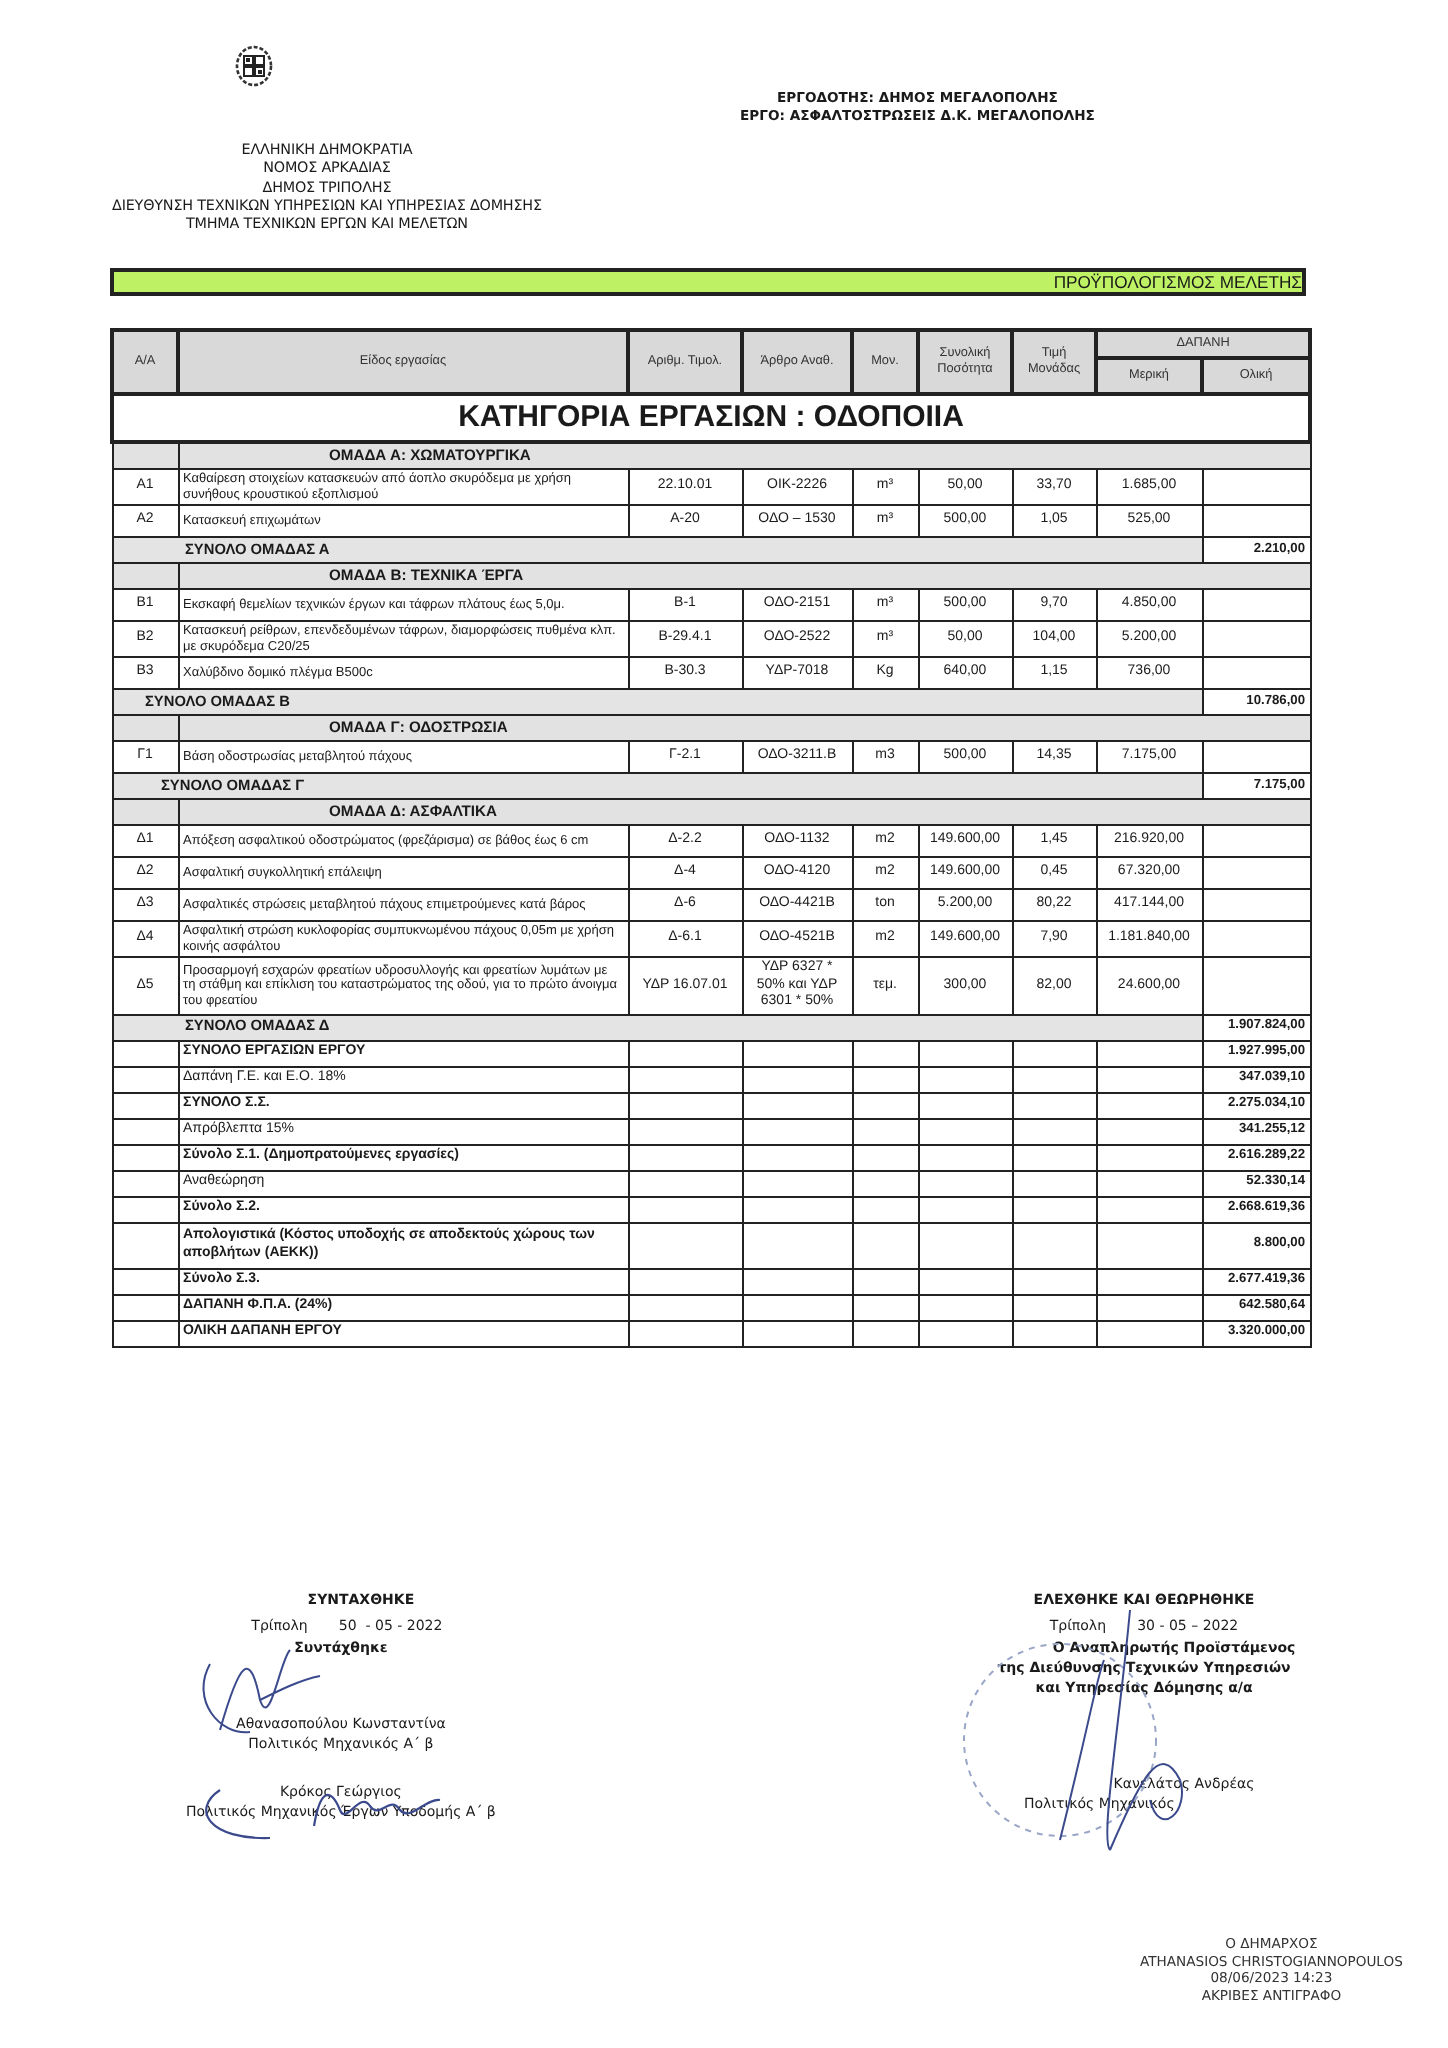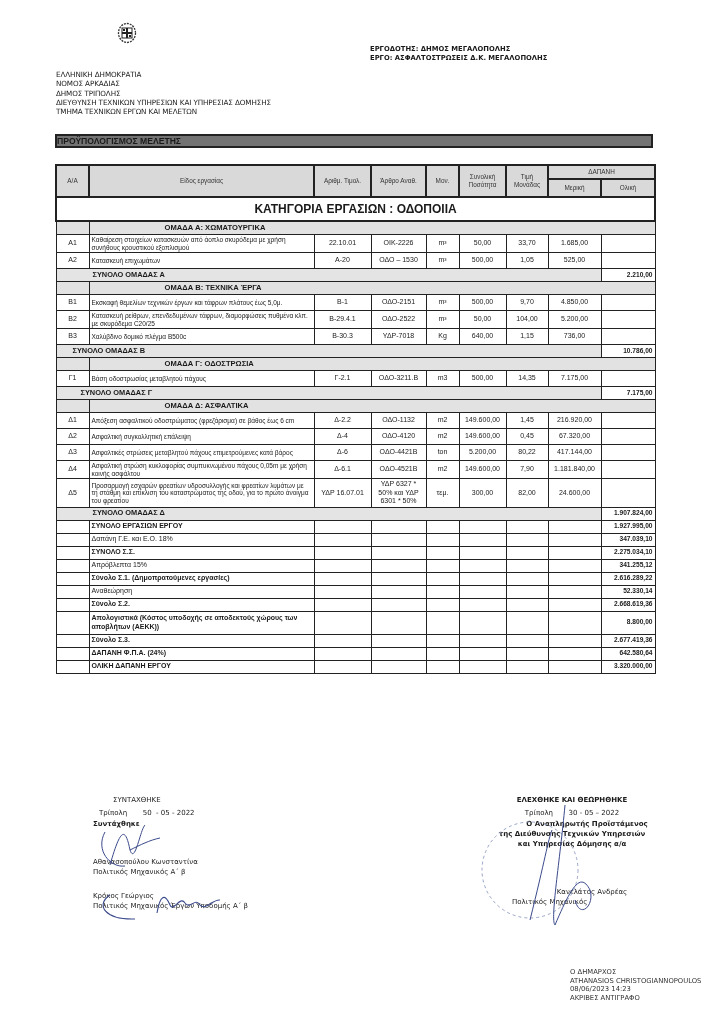--- a/index.html
+++ b/index.html
@@ -1,34 +1,34 @@
 <!DOCTYPE html>
 <html><head>
 <meta charset="utf-8">
 <style>
   html, body { margin:0; padding:0; background:#ffffff; }
   body { width:724px; height:1024px; position:relative; overflow:hidden; font-family:"Liberation Sans", sans-serif; color:#1a1a1a; }
-  .abs { position:absolute; }
+  .abs { position:absolute;text-align:center; }
   .emblem { left:117px; top:22px; width:20px; height:22px; }
   .hdr-left { left:56px; top:70px; font-size:7.2px; line-height:9.3px; font-family:"DejaVu Sans", sans-serif; letter-spacing:-0.1px; }
   .hdr-right { left:370px; top:45px; font-size:6.8px; line-height:9px; font-weight:bold; font-family:"DejaVu Sans", sans-serif; }
-  .title-bar { left:55px; top:134px; width:598px; height:14px; background:#737373; border:2px solid #222; box-sizing:border-box; text-align:left; font-size:8.6px; line-height:11px; font-weight:bold; }
+  .title-bar { left:55px; top:134px; width:598px; height:14px; background:#bef264; border:2px solid #222; box-sizing:border-box; text-align:right; font-size:8.6px; line-height:11px; font-weight:normal; }
   table.budget { position:absolute; left:55px; top:164px; width:599px; border-collapse:collapse; table-layout:fixed; font-size:7px; }
   table.budget td { border:1px solid #222; padding:1px 2px; vertical-align:middle; line-height:8.5px; overflow:hidden; }
   table.budget col.c-aa { width:33px; }
   table.budget col.c-desc { width:225px; }
   table.budget col.c-ati { width:57px; }
   table.budget col.c-art { width:55px; }
   table.budget col.c-mon { width:33px; }
   table.budget col.c-qty { width:47px; }
   table.budget col.c-up { width:42px; }
   table.budget col.c-part { width:53px; }
   table.budget col.c-tot { width:54px; }
   tr.head td { background:#d9d9d9; text-align:center; font-size:6.4px; border-width:2px; color:#333; }
-  tr.cat td { background:#fff; text-align:center; font-weight:bold; font-size:12px; height:20px; border-width:2px; }
+  tr.cat td { background:#fff; text-align:center; font-weight:bold; font-size:15px; height:20px; border-width:2px; }
   tr.group td { background:#e2e2e2; font-weight:bold; font-size:7.6px; height:10px; }
   tr.group td.g-title { padding-left:75px; }
   tr.item td { height:13px; background:#fff; }
   tr.item td.aa { text-align:center; }
   tr.item td.desc { font-size:6.5px; line-height:7.5px; }
   tr.item td.ctr { text-align:center; }
   tr.item td.num { text-align:center; }
   tr.sub td { background:#e4e4e4; font-weight:bold; font-size:7.4px; height:10px; }
   tr.sub td.total { text-align:right; font-size:6.6px; background:#fff; }
   tr.sum td { height:10px; background:#fff; font-size:7px; }
@@ -371,21 +371,21 @@
         <td></td>
         <td></td>
         <td></td>
         <td></td>
         <td class="total">3.320.000,00</td>
       </tr>
     </tbody>
 </table>
 
 <div class="abs sig sig-left">
-  <div style="font-weight:normal;padding-left:20px">ΣΥΝΤΑΧΘΗΚΕ</div>
+  <div style="font-weight:bold;padding-left:20px">ΣΥΝΤΑΧΘΗΚΕ</div>
   <div style="padding-left:6px;margin-top:3px;white-space:pre">Τρίπολη       50  - 05 - 2022</div>
   <div style="font-weight:bold;margin-top:1px">Συντάχθηκε</div>
   <div style="height:28px"></div>
   <div>Αθανασοπούλου Κωνσταντίνα</div>
   <div>Πολιτικός Μηχανικός Α΄ β</div>
   <div style="height:14px"></div>
   <div>Κρόκος Γεώργιος</div>
   <div>Πολιτικός Μηχανικός Έργων Υποδομής Α΄ β</div>
 </div>
 <svg class="signature-scribble" style="left:100px;top:820px" width="70" height="50">

